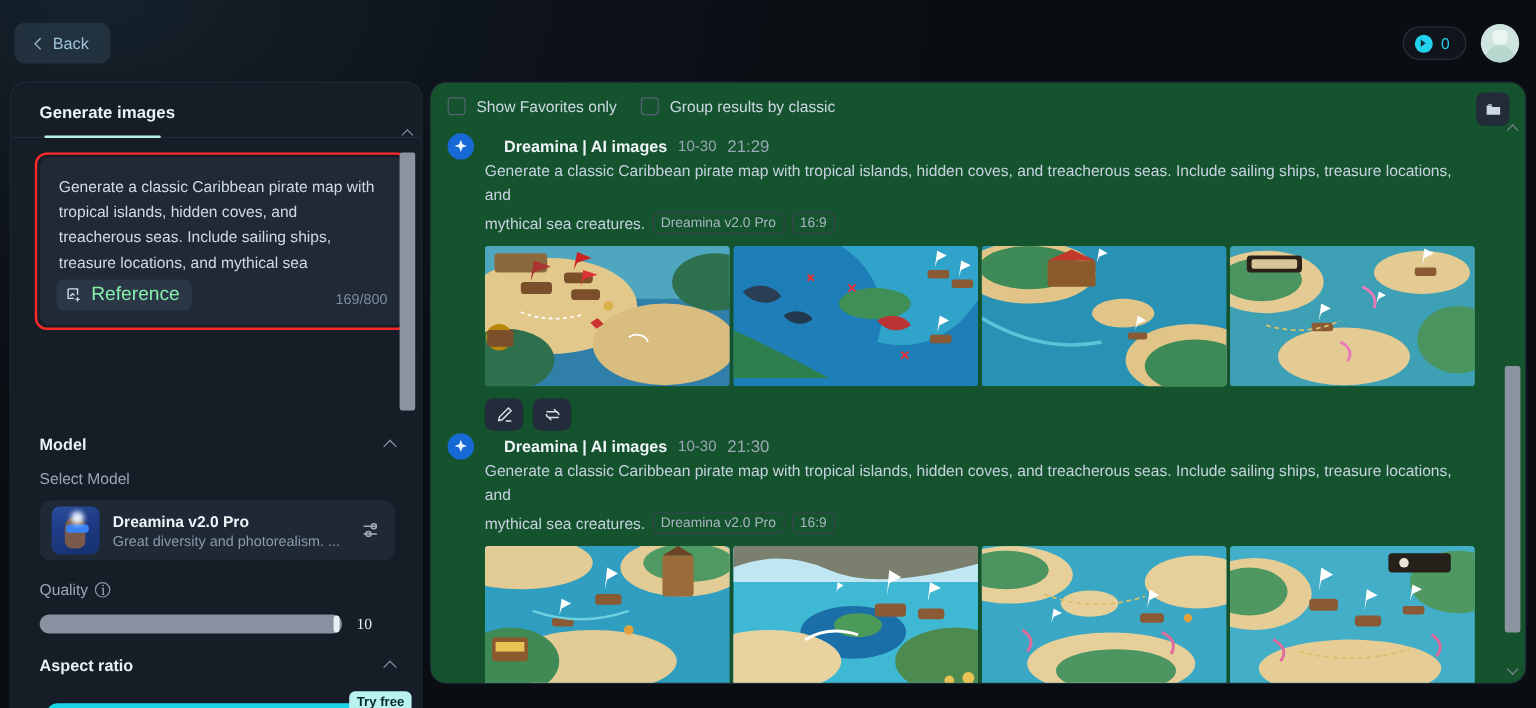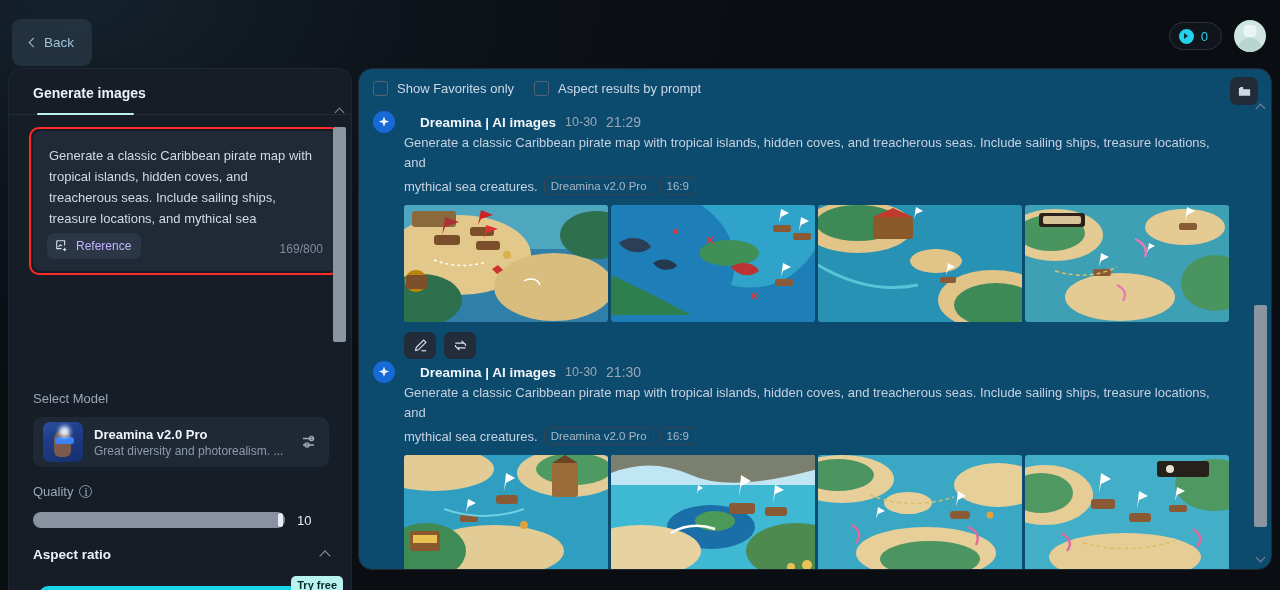--- a/index.html
+++ b/index.html
@@ -13,21 +13,21 @@
     position: relative;
     background: radial-gradient(ellipse 700px 400px at 6% 0%, #15222c 0%, #0e141b 45%, #0a0d12 100%);
   }
 
   
   .topbar {
     position: absolute; top: 0; left: 0; width: 1280px; height: 72px;
   }
   .back-btn {
     position: absolute; left: 12px; top: 19px;
-    width: 80px; height: 47px; border-radius: 9px;
+    width: 80px; height: 34px; border-radius: 9px;
     background: rgba(44,62,76,0.62);
     display: flex; align-items: center; justify-content: center; gap: 6px;
     color: #9fc3d8; font-size: 13.5px; cursor: pointer;
   }
   .back-chev { display: block; width: 7px; height: 7px;
     border-left: 1.6px solid #9fc3d8; border-bottom: 1.6px solid #9fc3d8;
     transform: rotate(45deg); margin-right: 1px; }
 
   .credits {
     position: absolute; right: 58px; top: 22px;
@@ -73,21 +73,21 @@
     padding: 14px 16px 10px 16px; position: relative;
   }
   .prompt-text {
     color: #cfdae6; font-size: 13px; line-height: 21px; width: 268px;
   }
   .ref-btn {
     position: absolute; left: 14px; bottom: 12px; height: 26px;
     padding: 0 10px 0 8px; border-radius: 7px; background: #2b3646;
     display: flex; align-items: center; gap: 7px; cursor: pointer;
   }
-  .ref-btn span { color: #c4b5fd; font-size: 12px; }
+  .ref-btn span { color: #86efac; font-size: 16px; }
   .counter { position: absolute; right: 14px; bottom: 15px;
     color: #7d8b9c; font-size: 12px; }
 
   .section-hdr {
     position: absolute; left: 24px; width: 296px; height: 20px;
     display: flex; align-items: center; justify-content: space-between;
   }
   .section-hdr b { color: #eaf1f7; font-size: 13.5px; font-weight: 700; }
   .chev-up { width: 8px; height: 8px;
     border-left: 1.5px solid #8b97a6; border-top: 1.5px solid #8b97a6;
@@ -121,41 +121,41 @@
   .info-icon { width: 13px; height: 13px; border-radius: 50%;
     border: 1.2px solid #8b97a6; color: #8b97a6; font-size: 9px;
     display:flex; align-items:center; justify-content:center; font-family:"Liberation Serif",serif; }
 
   .slider-row { position: absolute; left: 24px; top: 443px; width: 296px;
     display: flex; align-items: center; gap: 12px; }
   .track { position: relative; width: 252px; height: 16px; border-radius: 8px;
     background: #8892a0; cursor: pointer; }
   .thumb { position: absolute; right: 2px; top: 1px; width: 5px; height: 14px;
     border-radius: 3px; background: #e9eef4; }
-  .slider-val { color: #e6edf4; font-size: 13px; }
+  .slider-val { color: #e6edf4; font-size: 13px; font-family: Liberation Serif, serif; }
 
   .gen-wrap { position: absolute; left: 30px; top: 517px; width: 302px; height: 38px; }
   .gen-btn { width: 100%; height: 100%; border-radius: 9px; background: #19d5e8;
     display: flex; align-items: center; justify-content: center; gap: 8px;
     cursor: pointer; }
   .try-free { position: absolute; right: -2px; top: -10px; height: 18px; padding: 0 6px;
     border-radius: 5px 5px 5px 0; background: #b9f3ef;
     color: #05272d; font-size: 11px; font-weight: 700; line-height: 18px; }
 
   
   .lscroll { position: absolute; right: 5px; top: 40px; width: 13px; height: 452px; }
   .lscroll .up { position:absolute; left:3px; top:0; width:7px;height:7px;
     border-left:1.4px solid #7d8897; border-top:1.4px solid #7d8897; transform:rotate(45deg); }
   .lscroll .bar { position:absolute; left:0; top:18px; width:13px; height:215px;
     background:#8b94a1; border-radius:2px; }
 
   
   .right-panel {
     position: absolute; left: 358px; top: 68px; width: 914px; height: 502px;
-    background: #0c4a6e; border-radius: 14px; border: 1px solid #1f2733;
+    background: #14532d; border-radius: 14px; border: 1px solid #1f2733;
     overflow: hidden;
   }
   .filters { position: absolute; left: 14px; top: 12px; display: flex; align-items: center; gap: 20px; }
   .cbx-item { display: flex; align-items: center; gap: 9px; cursor: pointer; }
   .cbx { width: 15px; height: 15px; border-radius: 3px; border: 1.4px solid #566274; background: transparent; }
   .cbx-item span { color: #cdd8e5; font-size: 13px; }
   .folder-btn { position: absolute; right: 13px; top: 8px; width: 28px; height: 28px;
     border-radius: 7px; background: #222b38; display:flex; align-items:center; justify-content:center; cursor:pointer; }
 
   .result { position: absolute; left: 14px; width: 856px; }
@@ -224,20 +224,24 @@
           <path d="M2 2v9h5.5" fill="none" stroke="#d5dfea" stroke-width="1.3"></path>
           <path d="M4 9l2.2-2.4L8 8.2" fill="none" stroke="#d5dfea" stroke-width="1.2"></path>
           <path d="M11 10v4M9 12h4" stroke="#d5dfea" stroke-width="1.3"></path>
         </svg>
         <span>Reference</span>
       </div>
       <div class="counter">169/800</div>
     </div>
   </div>
 
+  <div class="section-hdr" style="top:291px;">
+    <b>Model</b>
+    <span class="chev-up"></span>
+  </div>
 
   <div class="sub-label" style="top:322px;text-align:center;">Select Model</div>
 
   <div class="model-card">
     <div class="model-thumb">
       <span class="face"></span>
         <span class="glass"></span>
         <span class="flare"></span>
     </div>
     <div class="model-info">
@@ -285,21 +289,21 @@
 
 <div class="right-panel">
 
   <div class="filters">
     <div class="cbx-item">
       <span class="cbx"></span>
       <span>Show Favorites only</span>
     </div>
     <div class="cbx-item">
       <span class="cbx"></span>
-      <span>Aspect results by prompt</span>
+      <span>Group results by classic</span>
     </div>
   </div>
 
   <div class="folder-btn">
     <svg width="15" height="15" viewBox="0 0 16 16">
       <path d="M2 4.2h4.2l1 1.3H14v7H2z" fill="#cdd8e5"></path>
       <path d="M3.4 3.1h3.2v1.1H3.4z" fill="#cdd8e5"></path>
     </svg>
   </div>
 

